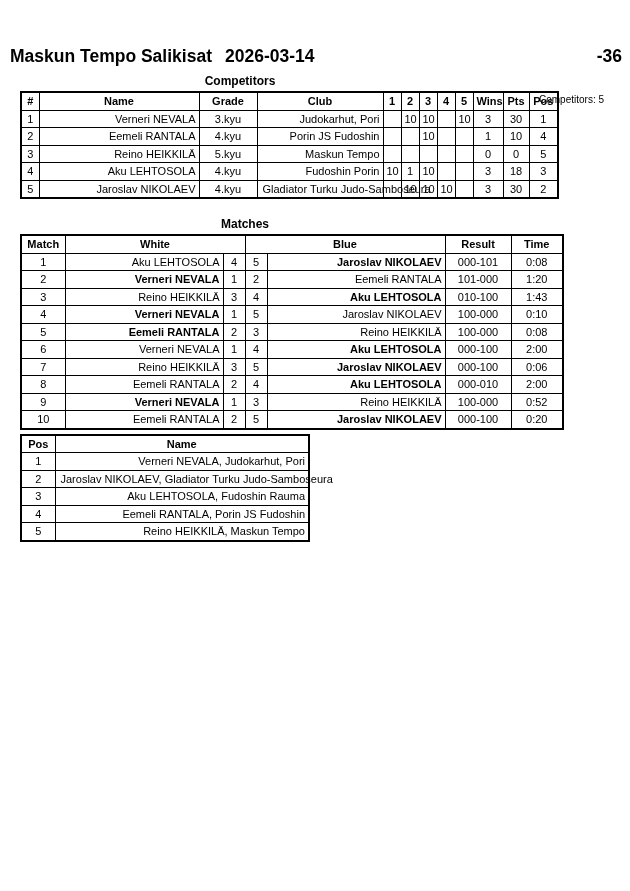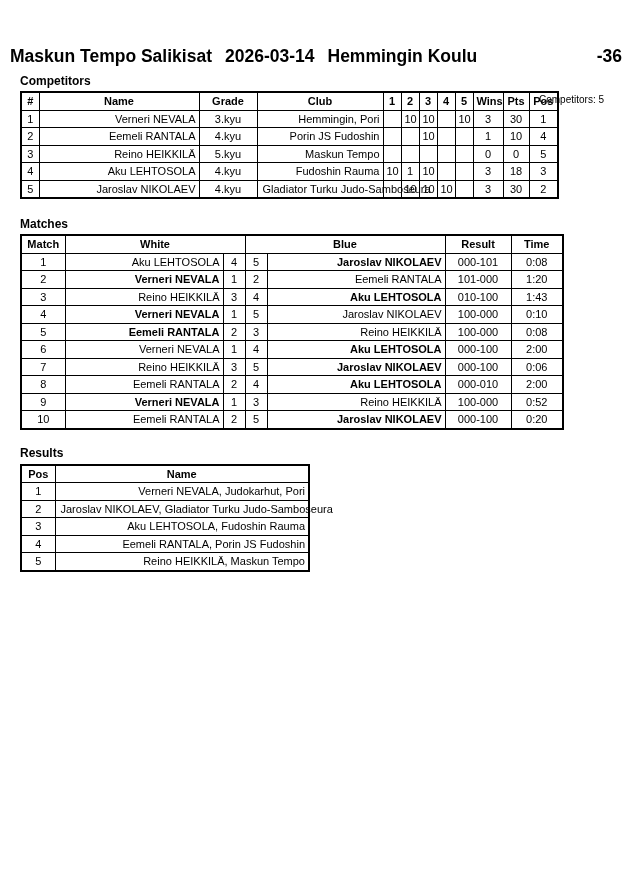--- a/index.html
+++ b/index.html
@@ -8,21 +8,21 @@
     font-family:"Liberation Sans","DejaVu Sans",sans-serif;font-size:11px;overflow:hidden;
   }
   .page{position:relative;width:630px;height:724px}
 
   .title{
     display:flex;align-items:baseline;column-gap:13px;white-space:nowrap;
     font-weight:700;font-size:17.5px;padding:46px 8px 0 10px;
   }
   .title .cat{margin-left:auto}
 
-  .sec-heading{font-weight:700;font-size:12px;}
+  .sec-heading{font-weight:700;font-size:12px;text-align:center}
   .comp-header{position:relative;margin-top:7px;height:15px}
   .comp-header .sec-heading{width:440px;margin-left:20px}
   .comp-count{position:absolute;top:20px;right:26px;font-size:10px}
 
   .matches-heading{margin-top:18px;margin-left:20px;width:450px}
   .results-heading{margin-top:16px;margin-left:20px;width:288px}
 
   table{border-collapse:collapse;table-layout:fixed;margin-left:20px;background:#fff}
   .tbl{border:2px solid #000}
   th,td{
@@ -40,21 +40,20 @@
   .res-tbl{margin-top:4px;width:288px}
 </style>
 </head>
 <body>
 
 <div class="page">
 
   <div class="title">
     <span>Maskun Tempo Salikisat</span>
     <span>2026-03-14</span>
-    <span>Hemmingin Koulu</span>
     <span class="cat">-36</span>
   </div>
 
   <div class="comp-header">
     <div class="sec-heading">Competitors</div>
     <div class="comp-count">Competitors: 5</div>
   </div>
 
   <table class="tbl comp-tbl">
     <colgroup>
@@ -85,21 +84,21 @@
         <th class="c">Wins</th>
         <th class="c">Pts</th>
         <th class="c">Pos</th>
       </tr>
     </thead>
     <tbody>
       <tr>
         <td class="c">1</td>
         <td class="l">Verneri NEVALA</td>
         <td class="c">3.kyu</td>
-        <td class="l overflow">Hemmingin, Pori</td>
+        <td class="l overflow">Judokarhut, Pori</td>
         <td class="c"></td>
         <td class="c">10</td>
         <td class="c">10</td>
         <td class="c"></td>
         <td class="c">10</td>
         <td class="c">3</td>
         <td class="c">30</td>
         <td class="c">1</td>
       </tr>
       <tr>
@@ -127,21 +126,21 @@
         <td class="c"></td>
         <td class="c"></td>
         <td class="c">0</td>
         <td class="c">0</td>
         <td class="c">5</td>
       </tr>
       <tr>
         <td class="c">4</td>
         <td class="l">Aku LEHTOSOLA</td>
         <td class="c">4.kyu</td>
-        <td class="l overflow">Fudoshin Rauma</td>
+        <td class="l overflow">Fudoshin Porin</td>
         <td class="c">10</td>
         <td class="c">1</td>
         <td class="c">10</td>
         <td class="c"></td>
         <td class="c"></td>
         <td class="c">3</td>
         <td class="c">18</td>
         <td class="c">3</td>
       </tr>
       <tr>
@@ -269,21 +268,20 @@
         <td class="l">Eemeli RANTALA</td>
         <td class="c">2</td>
         <td class="c">5</td>
         <td class="l win">Jaroslav NIKOLAEV</td>
         <td class="c">000-100</td>
         <td class="c">0:20</td>
       </tr>
     </tbody>
   </table>
 
-  <div class="sec-heading results-heading">Results</div>
 
   <table class="tbl res-tbl">
     <colgroup>
       <col style="width:34px">
         <col style="width:254px">
     </colgroup>
     <thead>
       <tr>
         <th class="c">Pos</th>
         <th class="c">Name</th>

